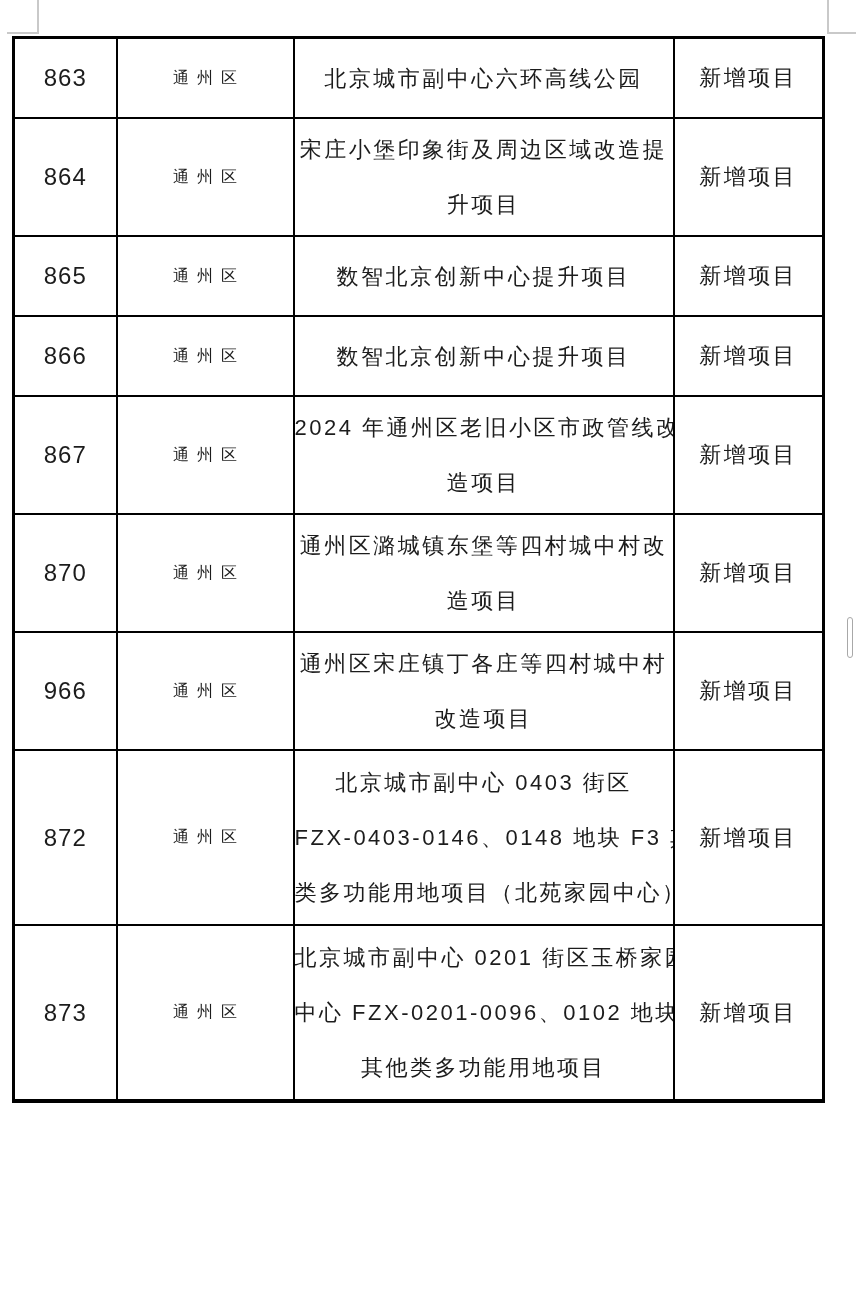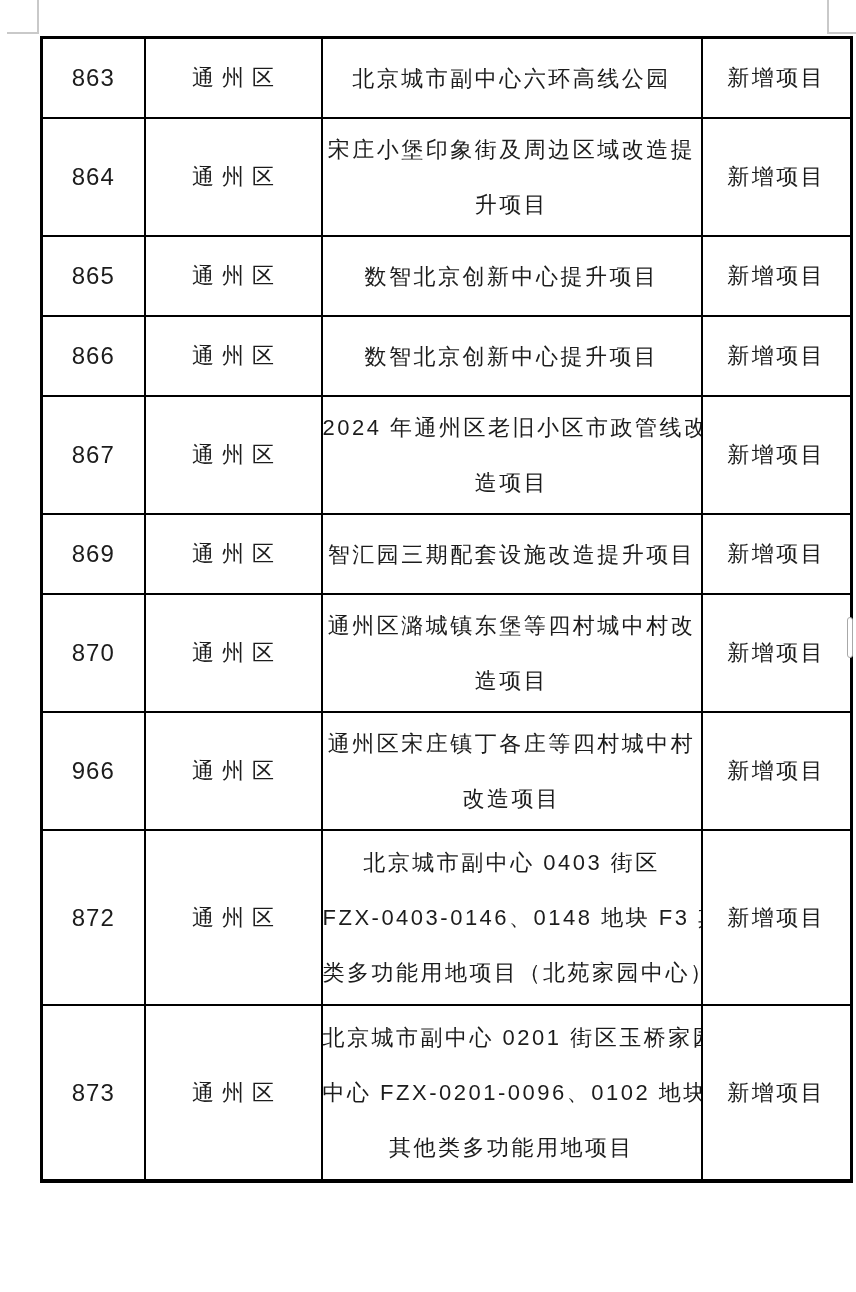--- a/index.html
+++ b/index.html
@@ -23,21 +23,21 @@
     background: var(--crop-color, #c9c9c9);
   }
   .crop-tl-h { left: 7px;   top: 32px; width: 31px; height: 2px; }
   .crop-tl-v { left: 37px;  top: 0;    width: 2px;  height: 34px; }
   .crop-tr-v { left: 827px; top: 0;    width: 2px;  height: 34px; }
   .crop-tr-h { left: 827px; top: 32px; width: 29px; height: 2px; }
 
   
   table.doc-table {
     position: absolute;
-    left: 40px;
+    left: 12px;
     top: 36px;
     width: 810px;
     border-collapse: collapse;
     table-layout: fixed;
     border: 3px solid var(--border-color, #000);
     border-bottom-width: 4px;
     color: var(--text-color, #1c1c1c);
   }
   table.doc-table td {
     border: 2.5px solid var(--border-color, #000);
@@ -48,21 +48,21 @@
   }
   tr.lines-1 td { height: 78px; }
   tr.lines-2 td { height: 116px; }
   tr.lines-3 td { height: 173px; }
 
   td.col-index {
     font-size: 24px;
     letter-spacing: 1px;
   }
   td.col-district {
-    font-size: 22px;
+    font-size: 16px;
     letter-spacing: 8px;
     text-indent: 8px; 
   }
   td.col-project {
     font-size: 22px;
     letter-spacing: 2.5px;
   }
   td.col-status {
     font-size: 22px;
     letter-spacing: 2.5px;
@@ -138,28 +138,20 @@
         </tr>
         <tr class="lines-2">
           <td class="col-index">867</td>
           <td class="col-district">通州区</td>
           <td class="col-project">
             <div class="project-line">2024 年通州区老旧小区市政管线改</div>
             <div class="project-line">造项目</div>
           </td>
           <td class="col-status">新增项目</td>
         </tr>
-        <tr class="lines-1">
-          <td class="col-index">869</td>
-          <td class="col-district">通州区</td>
-          <td class="col-project">
-            <div class="project-line">智汇园三期配套设施改造提升项目</div>
-          </td>
-          <td class="col-status">新增项目</td>
-        </tr>
         <tr class="lines-2">
           <td class="col-index">870</td>
           <td class="col-district">通州区</td>
           <td class="col-project">
             <div class="project-line">通州区潞城镇东堡等四村城中村改</div>
             <div class="project-line">造项目</div>
           </td>
           <td class="col-status">新增项目</td>
         </tr>
         <tr class="lines-2">

